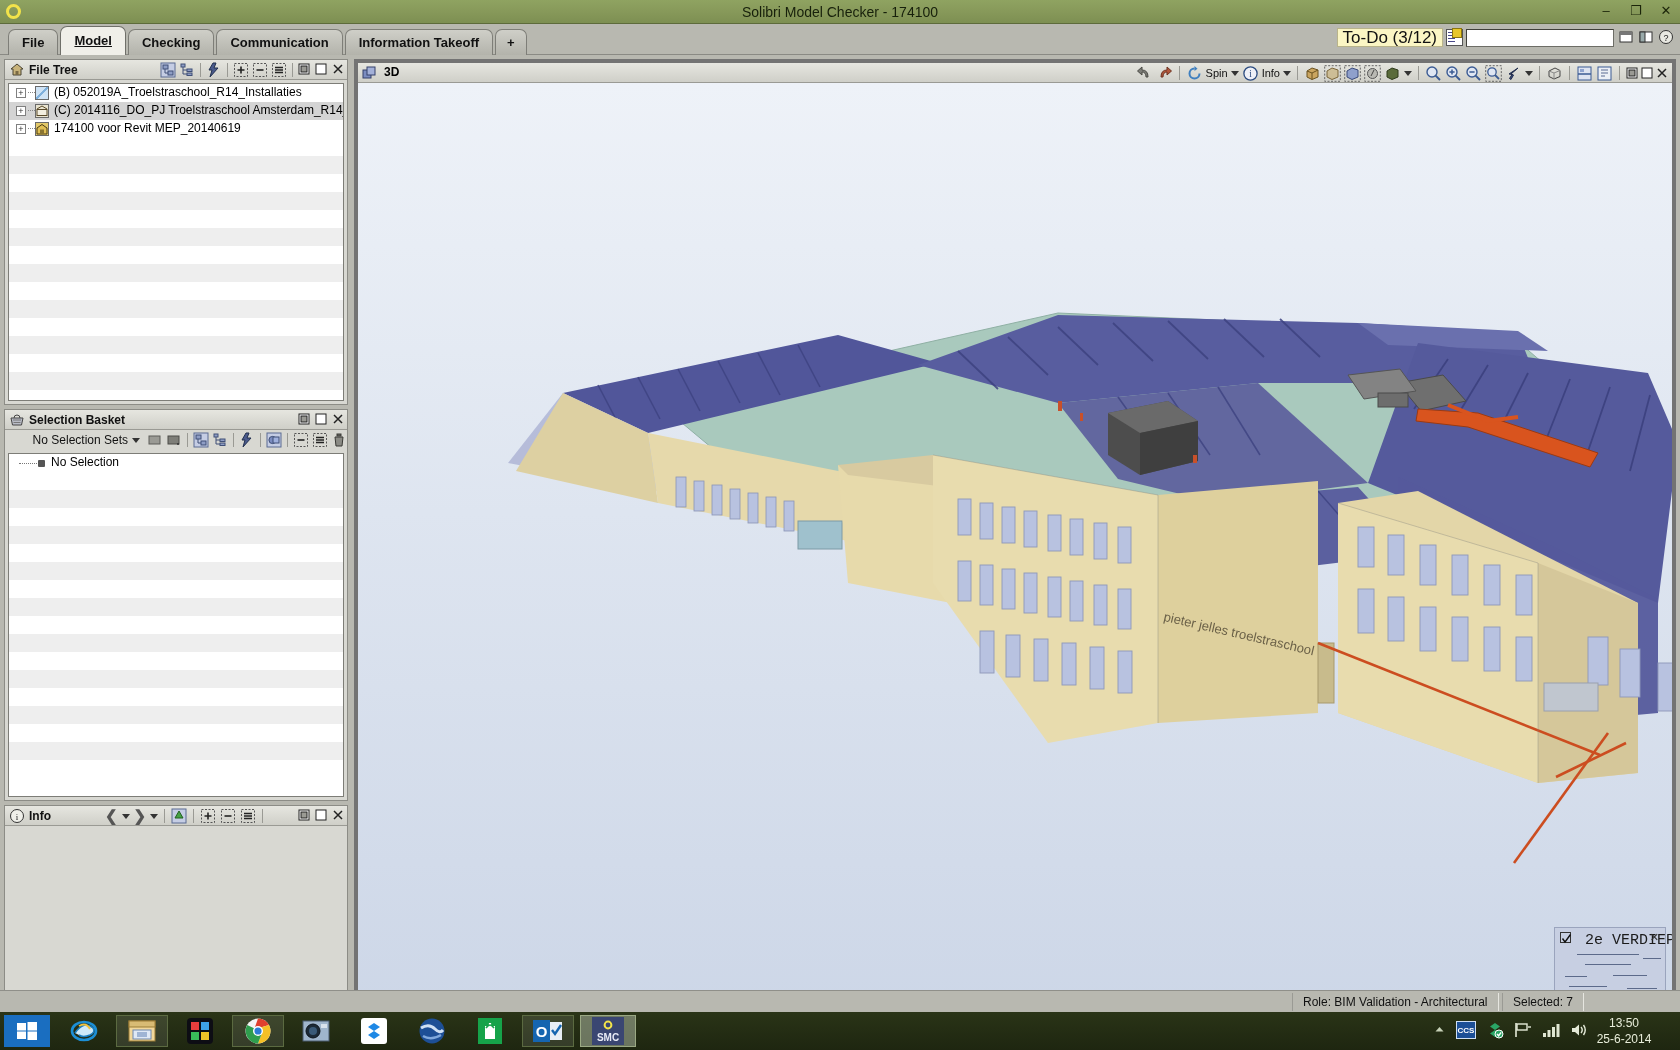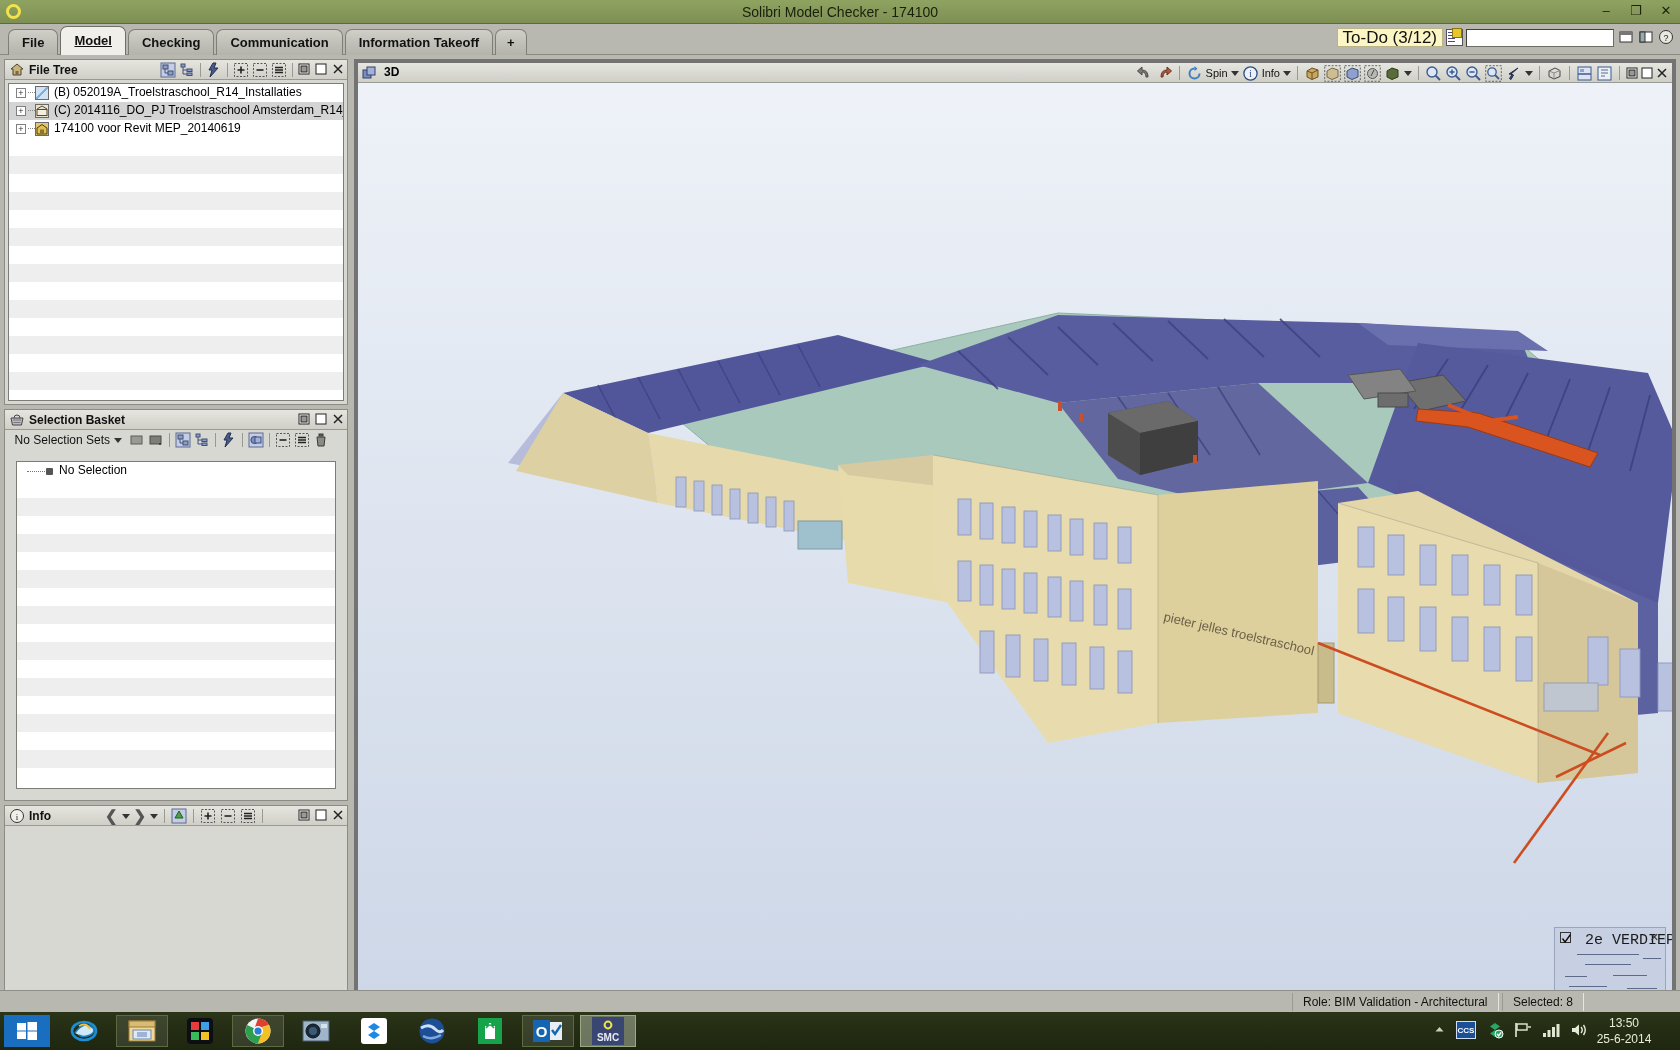--- a/index.html
+++ b/index.html
@@ -114,30 +114,30 @@
     border:1px solid #808080; background:#fff; font-size:9px; line-height:8px;
     text-align:center; color:#333; cursor:pointer;
   }
   .zrow .dots{ position:absolute; left:19px; top:8px; width:7px; border-top:1px dotted #888; }
   .zrow .ficon{ position:absolute; left:26px; top:2px; width:14px; height:14px; border:1px solid #6a6a6a; }
   .zrow .label{ position:absolute; left:45px; top:1px; font-size:12px; color:#000; white-space:nowrap; }
 
   
   .sb-toolrow{
     position:absolute; left:0; right:0; top:20px; height:20px;
-    display:flex; align-items:center; justify-content:flex-end; padding-right:18px; gap:3px;
+    display:flex; align-items:center; justify-content:flex-end; padding-right:0; gap:3px;
   }
   .sb-combo{
     font-size:12px; color:#111; margin-right:4px; display:flex; align-items:center; gap:4px;
     cursor:pointer;
   }
   .caret{ width:0;height:0;border-left:4px solid transparent;border-right:4px solid transparent;border-top:5px solid #333; }
   .sb-body{
     position:absolute; left:0; right:0; top:40px; bottom:0;
-    background:#fff; border:1px solid #7d7d77; margin:11px; overflow:hidden;
+    background:#fff; border:1px solid #7d7d77; margin:3px; overflow:hidden;
   }
   .nosel{ position:relative; height:18px; }
   .nosel .dots{ position:absolute; left:10px; top:9px; width:18px; border-top:1px dotted #777; }
   .nosel .bullet{ position:absolute; left:29px; top:6px; width:7px; height:7px; background:#555; border-radius:1px; }
   .nosel .label{ position:absolute; left:42px; top:1px; font-size:12px; }
 
   
   .info-toolbar{ position:absolute; left:100px; top:2px; display:flex; gap:4px; align-items:center; }
   .arrowbtn{ font-size:15px; color:#555; cursor:pointer; line-height:16px; font-weight:bold; }
   .info-body{ position:absolute; left:0; right:0; top:20px; bottom:0; background:#d8d8d2; }
@@ -898,21 +898,21 @@
           <span class="mm-line" style="left:34px; top:84px; width:44px;"></span>
           <span class="mm-line" style="left:92px; top:86px; width:14px; background:#b98a2a; height:7px;"></span>
         </div>
       </div>
     </div>
 
   </div>
 
   <div class="statusbar">
     <span class="sb-cell" style="left:1292px;">Role: BIM Validation - Architectural</span>
-    <span class="sb-cell" style="left:1502px;">Selected: 8</span>
+    <span class="sb-cell" style="left:1502px;">Selected: 7</span>
   </div>
 
   <div class="taskbar">
     <div class="tb-start">
       <svg width="24" height="24" viewBox="0 0 24 24">
           <rect x="2" y="4" width="9" height="7.5" fill="#fff"></rect>
           <rect x="12.5" y="3" width="9.5" height="8.5" fill="#fff"></rect>
           <rect x="2" y="12.5" width="9" height="7.5" fill="#fff"></rect>
           <rect x="12.5" y="12.5" width="9.5" height="8.5" fill="#fff"></rect>
         </svg>

